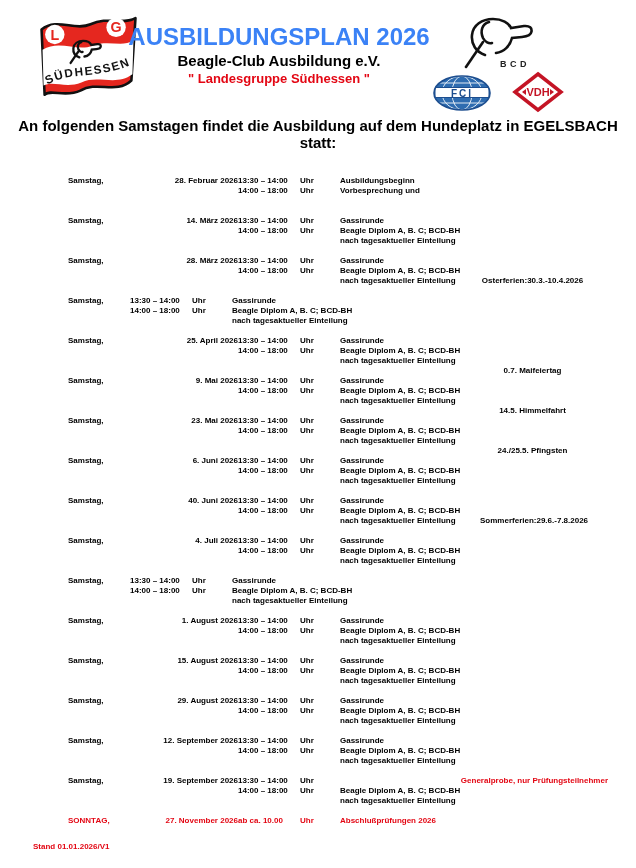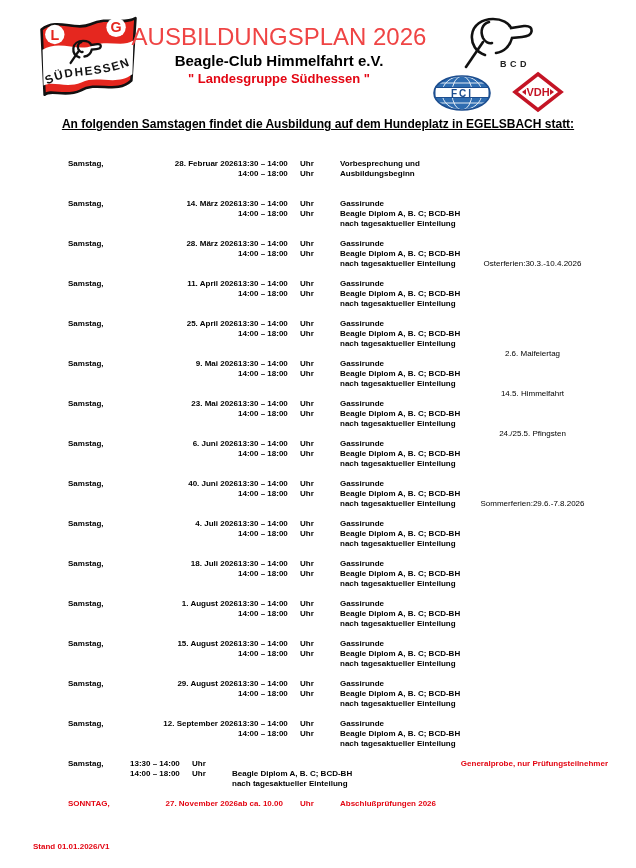--- a/index.html
+++ b/index.html
@@ -3,44 +3,44 @@
 <meta charset="utf-8">
 <style>
   html,body{margin:0;padding:0;}
   body{
     width:636px;height:868px;position:relative;background:#fff;
     font-family:"Liberation Sans","DejaVu Sans",sans-serif;color:#000;overflow:hidden;
   }
   
   .flag-logo{position:absolute;left:34px;top:11px;width:108px;height:96px;}
   .title-block{position:absolute;left:128px;top:24px;width:302px;text-align:center;}
-  .main-title{font-size:24px;font-weight:normal;color:#ef4444;letter-spacing:0;line-height:26px;}
+  .main-title{font-size:24px;font-weight:bold;color:#3b82f6;letter-spacing:0;line-height:26px;}
   .sub-title{font-size:15px;font-weight:bold;color:#000;margin-top:3px;line-height:16px;}
   .sub-title2{font-size:13px;font-weight:bold;color:#e30613;margin-top:3px;line-height:14px;}
   .bcd-logo{position:absolute;left:455px;top:14px;width:80px;height:58px;}
   .fci-logo{position:absolute;left:432px;top:74px;width:60px;height:38px;}
   .vdh-logo{position:absolute;left:512px;top:71px;width:52px;height:42px;}
   
   .intro{position:absolute;left:0;top:117px;width:636px;text-align:center;
-    font-size:12px;font-weight:bold;text-decoration:underline;}
+    font-size:15px;font-weight:bold;}
   
-  .schedule{position:absolute;left:68px;top:159px;width:540px;}
+  .schedule{position:absolute;left:68px;top:176px;width:540px;}
   .row{display:flex;position:relative;font-size:8px;font-weight:bold;line-height:10px;margin-bottom:10px;}
   .row.two-line{margin-bottom:20px;}
   .col{display:block;}
   .col .line{display:block;}
   .col.day{width:62px;}
   .col.date{width:108px;text-align:right;}
   .col.time{width:62px;}
   .col.uhr{width:40px;}
   .col.desc{flex:1;}
   .red-row{color:#e30613;}
   .red-text{color:#e30613;text-align:right;}
   .note{position:absolute;left:412px;width:105px;text-align:center;
-    font-weight:normal;font-size:8px;line-height:10px;color:#000;}
+    font-weight:bold;font-size:8px;line-height:10px;color:#000;}
   .note.straddle{top:20px;}
   .note.below{top:30px;}
   
   .footer{position:absolute;left:33px;top:842px;font-size:8px;font-weight:bold;color:#e30613;}
   svg text{font-family:"Liberation Sans","DejaVu Sans",sans-serif;}
 </style>
 </head>
 <body>
 
 <div>
@@ -60,21 +60,21 @@
     <defs>
         <path id="bannerCurve" d="M11,73 C35,58 60,68 96,52" fill="none"></path>
       </defs>
     <text font-size="11.5" font-weight="bold" fill="#111" letter-spacing="1.5">
       <textPath href="#bannerCurve" startOffset="2%">SÜDHESSEN</textPath>
     </text>
   </svg>
 
   <div class="title-block">
     <div class="main-title">AUSBILDUNGSPLAN 2026</div>
-    <div class="sub-title">Beagle-Club Himmelfahrt e.V.</div>
+    <div class="sub-title">Beagle-Club Ausbildung e.V.</div>
     <div class="sub-title2">" Landesgruppe Südhessen "</div>
   </div>
 
   <svg class="bcd-logo" viewBox="0 0 78 58" xmlns="http://www.w3.org/2000/svg">
     <g fill="none" stroke="#111" stroke-width="2.6" stroke-linecap="round">
       <path d="M29,41 C20,38 15,30 16,21 C17,11 26,5 37,5 C46,5 53,9 55,14 L68,12 C74,11.5 76,14 75.5,17.5 C75,21 71,22.5 66,23 L56,24 C54,32 48,38 40,39"></path>
       <path d="M10,53 L27,28"></path>
       <path d="M33,8 C26,10 24,17 27,24 C29,28 33,30 36,29"></path>
     </g>
     <text x="44" y="53" font-size="9" letter-spacing="3.5" fill="#222" font-weight="bold">BCD</text>
@@ -115,22 +115,22 @@
     <span class="col date">28. Februar 2026</span>
     <span class="col time">
           <span class="line">13:30 – 14:00</span>
           <span class="line">14:00 – 18:00</span>
         </span>
     <span class="col uhr">
           <span class="line">Uhr</span>
           <span class="line">Uhr</span>
         </span>
     <span class="col desc">
+          <span class="line">Ausbildungsbeginn</span>
           <span class="line">Vorbesprechung und</span>
-          <span class="line">Ausbildungsbeginn</span>
         </span>
   </div>
       <div class="row">
     <span class="col day">Samstag,</span>
     <span class="col date">14. März 2026</span>
     <span class="col time">
           <span class="line">13:30 – 14:00</span>
           <span class="line">14:00 – 18:00</span>
         </span>
     <span class="col uhr">
@@ -156,21 +156,20 @@
         </span>
     <span class="col desc">
           <span class="line">Gassirunde</span>
           <span class="line">Beagle Diplom  A, B. C; BCD-BH</span>
           <span class="line">nach tagesaktueller Einteilung</span>
         </span>
   <span class="note straddle"><span class="line">Osterferien:</span><span class="line">30.3.-10.4.2026</span></span>
       </div>
       <div class="row">
     <span class="col day">Samstag,</span>
-    <span class="col date">11. April 2026</span>
     <span class="col time">
           <span class="line">13:30 – 14:00</span>
           <span class="line">14:00 – 18:00</span>
         </span>
     <span class="col uhr">
           <span class="line">Uhr</span>
           <span class="line">Uhr</span>
         </span>
     <span class="col desc">
           <span class="line">Gassirunde</span>
@@ -187,21 +186,21 @@
         </span>
     <span class="col uhr">
           <span class="line">Uhr</span>
           <span class="line">Uhr</span>
         </span>
     <span class="col desc">
           <span class="line">Gassirunde</span>
           <span class="line">Beagle Diplom  A, B. C; BCD-BH</span>
           <span class="line">nach tagesaktueller Einteilung</span>
         </span>
-  <span class="note below"><span class="line">2.6. Maifeiertag</span></span>
+  <span class="note below"><span class="line">0.7. Maifeiertag</span></span>
       </div>
       <div class="row">
     <span class="col day">Samstag,</span>
     <span class="col date">9. Mai 2026</span>
     <span class="col time">
           <span class="line">13:30 – 14:00</span>
           <span class="line">14:00 – 18:00</span>
         </span>
     <span class="col uhr">
           <span class="line">Uhr</span>
@@ -279,21 +278,20 @@
           <span class="line">Uhr</span>
         </span>
     <span class="col desc">
           <span class="line">Gassirunde</span>
           <span class="line">Beagle Diplom  A, B. C; BCD-BH</span>
           <span class="line">nach tagesaktueller Einteilung</span>
         </span>
   </div>
       <div class="row">
     <span class="col day">Samstag,</span>
-    <span class="col date">18. Juli 2026</span>
     <span class="col time">
           <span class="line">13:30 – 14:00</span>
           <span class="line">14:00 – 18:00</span>
         </span>
     <span class="col uhr">
           <span class="line">Uhr</span>
           <span class="line">Uhr</span>
         </span>
     <span class="col desc">
           <span class="line">Gassirunde</span>
@@ -364,20 +362,21 @@
           <span class="line">Uhr</span>
         </span>
     <span class="col desc">
           <span class="line">Gassirunde</span>
           <span class="line">Beagle Diplom  A, B. C; BCD-BH</span>
           <span class="line">nach tagesaktueller Einteilung</span>
         </span>
   </div>
       <div class="row">
     <span class="col day">Samstag,</span>
+    <span class="col date">19. September 2026</span>
     <span class="col time">
           <span class="line">13:30 – 14:00</span>
           <span class="line">14:00 – 18:00</span>
         </span>
     <span class="col uhr">
           <span class="line">Uhr</span>
           <span class="line">Uhr</span>
         </span>
     <span class="col desc">
           <span class="line red-text">Generalprobe, nur Prüfungsteilnehmer</span>

